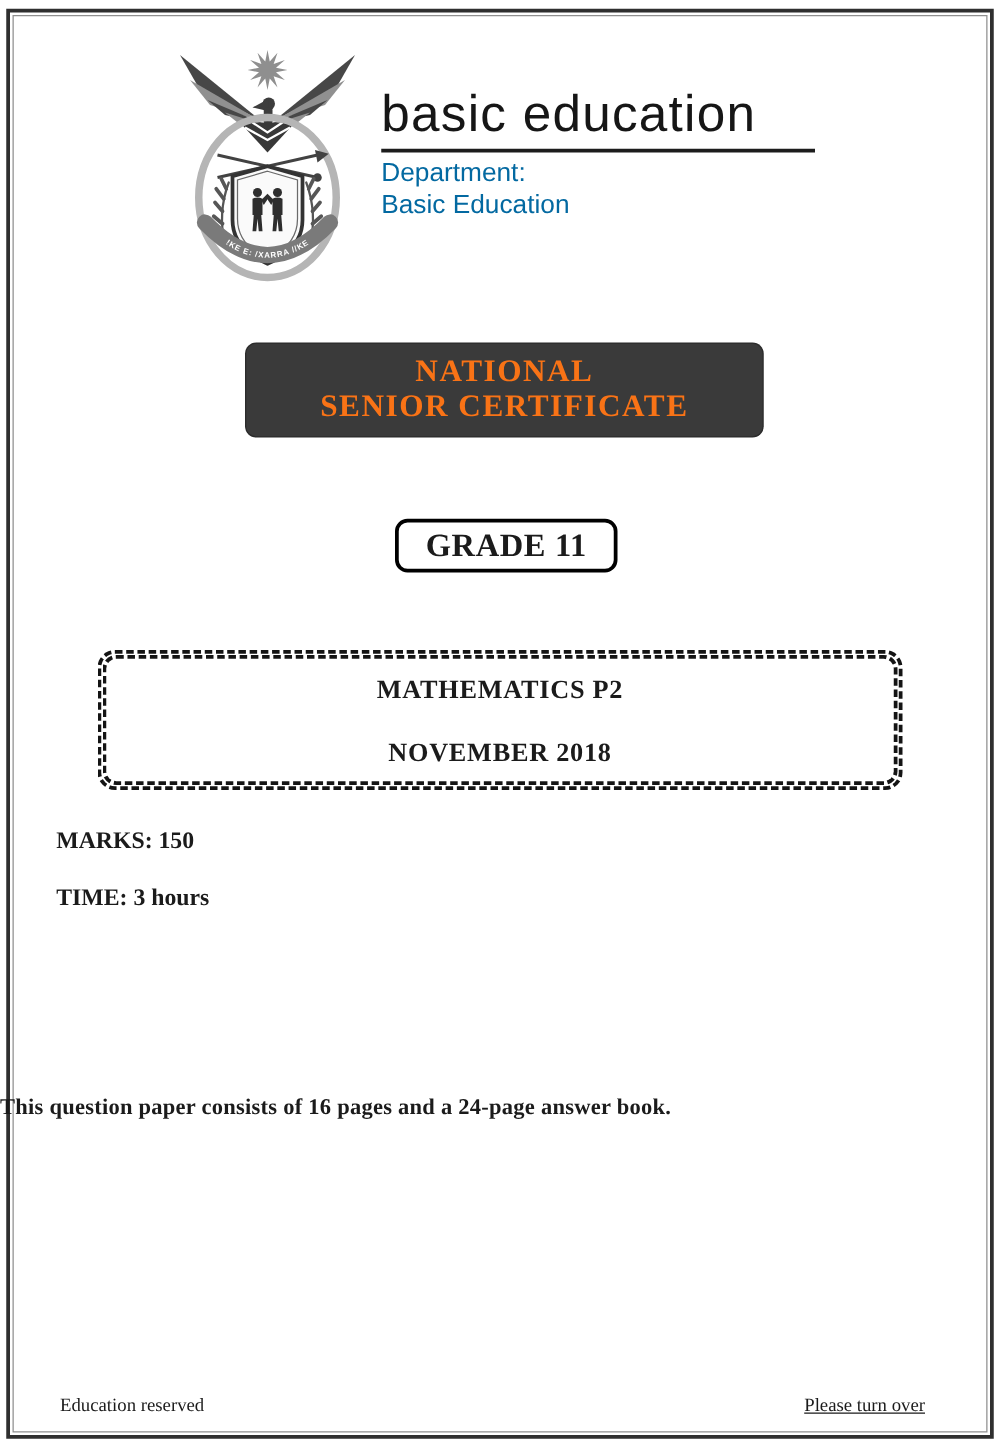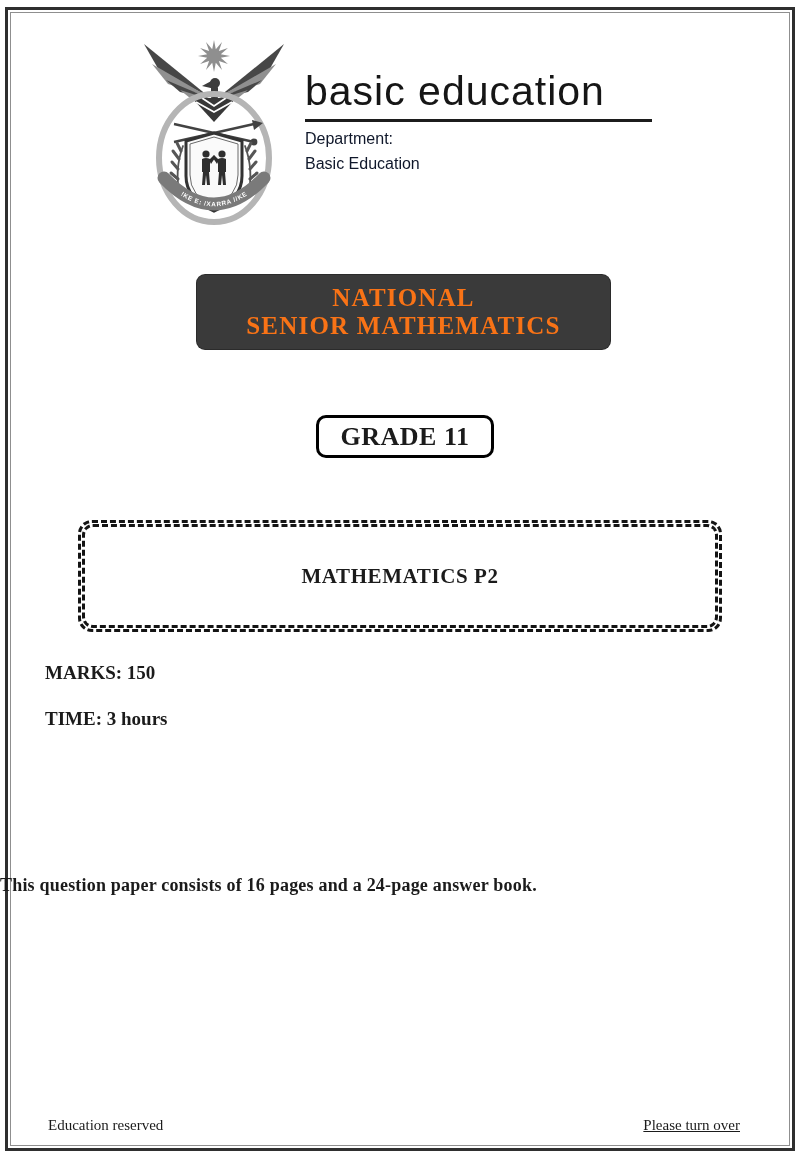--- a/index.html
+++ b/index.html
@@ -12,21 +12,21 @@
     position:absolute;left:5px;top:7px;width:784px;height:1138px;
     border:3px solid #2f2f2f;
     box-shadow:inset 0 0 0 2px #ffffff, inset 0 0 0 3px #8f8f8f;
     pointer-events:none;
   }
   
   .logo{position:absolute;left:138px;top:36px;width:152px;height:190px;}
   .brand-block{position:absolute;left:305px;top:70px;width:352px;font-family:"Liberation Sans","DejaVu Sans",sans-serif;}
   .brand{font-size:41px;line-height:1.05;letter-spacing:1px;color:#161616;}
   .brand-rule{height:3px;background:#1c1c1c;margin-top:6px;width:347px;}
-  .dept{font-size:16px;line-height:25px;margin-top:4px;color:#0f172a;}
+  .dept{font-size:21px;line-height:25px;margin-top:4px;color:#0369a1;}
   .dept div{white-space:nowrap;}
   .dept .strong{font-weight:bold;letter-spacing:0.2px;}
   
   .nsc{
     position:absolute;left:197px;top:275px;width:413px;height:74px;
     background:#3a3a3a;border-radius:8px;color:#f97316;text-align:center;
     font-weight:bold;letter-spacing:1.2px;box-shadow:0 0 0 1px #2b2b2b;
   }
   .nsc-line{font-size:25px;line-height:28px;}
   .nsc-line:first-child{margin-top:9px;}
@@ -146,28 +146,29 @@
     <div class="brand">basic education</div>
     <div class="brand-rule"></div>
     <div class="dept">
       <div>Department:</div>
       <div>Basic Education</div>
     </div>
   </div>
 
   <div class="nsc">
     <div class="nsc-line">NATIONAL</div>
-    <div class="nsc-line">SENIOR MATHEMATICS</div>
+    <div class="nsc-line">SENIOR CERTIFICATE</div>
   </div>
 
   <div class="grade">GRADE 11</div>
 
   <div class="exam">
     <div class="exam-inner">
       <div class="exam-line">MATHEMATICS P2</div>
+      <div class="exam-line">NOVEMBER 2018</div>
     </div>
   </div>
 
   <div class="marks">MARKS: 150</div>
   <div class="time">TIME: 3 hours</div>
 
   <div class="note">This question paper consists of 16 pages and a 24-page answer book.</div>
 
   <div class="foot-left">Education reserved</div>
   <div class="foot-right">Please turn over</div>

